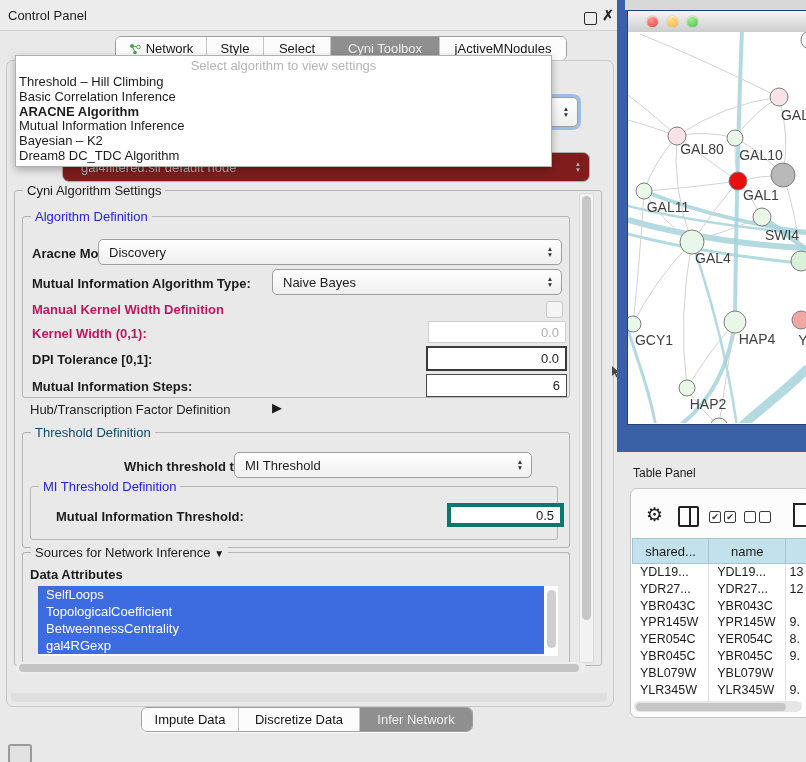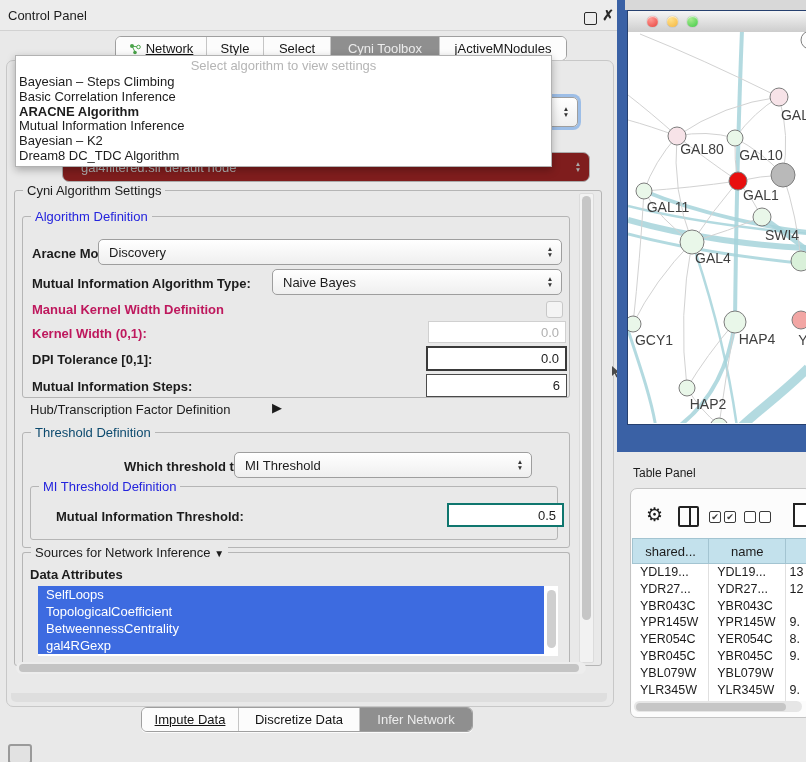--- a/index.html
+++ b/index.html
@@ -11,21 +11,21 @@
   .dis{color:#be185d;}
   
   #cp-titlebar{left:0;top:0;width:620px;height:30px;background:#ececec;border-bottom:1px solid #d2d2d2;}
   #cp-title{left:8px;top:8px;font-size:13px;}
   .winbtn{width:12px;height:12px;font-size:13px;line-height:12px;text-align:center;color:#2a2a2a;cursor:default;}
   #float-btn{left:584px;top:12px;width:11px;height:11px;border:1.5px solid #2a2a2a;border-radius:2px;background:transparent;}
   #close-btn{left:602px;top:9px;font-weight:bold;font-size:14px;}
   
   .tabbar{display:flex;border:1px solid #9f9f9f;border-radius:6px;overflow:hidden;background:#fcfcfc;box-shadow:0 1px 0 rgba(255,255,255,.8);}
   .tab{font-size:13px;display:flex;align-items:center;justify-content:center;gap:5px;border-left:1px solid #c6c6c6;background:#fcfcfc;color:#141414;}
-  .tab:first-child{border-left:none;text-decoration:underline;}
+  .tab:first-child{border-left:none;}
   .tab.sel{background:#8f8f8f;color:#ededed;}
   
   #outer-frame{left:6px;top:60px;width:606px;height:645px;border:1px solid #c8c8c8;border-radius:7px;background:#e9e9e9;}
   #outer-frame-strip{left:11px;top:693px;width:596px;height:9px;background:#dedede;border-radius:0 0 5px 5px;}
   
   .combo{border:1px solid #9e9e9e;border-radius:5px;background:linear-gradient(#ffffff,#efefef);font-size:13px;display:flex;align-items:center;padding:0 24px 0 10px;box-sizing:border-box;}
   .arr{position:absolute;right:6px;top:50%;transform:translateY(-50%);width:10px;text-align:center;font-size:6.5px;line-height:6px;color:#333;}
   #bg-combo1{left:60px;top:97px;width:518px;height:30px;box-shadow:0 0 0 3px rgba(95,155,230,.55);}
   #bg-combo2{left:62px;top:152px;width:528px;height:30px;background:#7f1d1d;color:#b0b0b0;border-color:#ababab;border-radius:7px;}
   
@@ -122,21 +122,21 @@
   <div class="abs combo" id="bg-combo2">
     <span style="padding-left:8px;">gal4filtered.sif default node</span>
     <span class="arr" style="color:#aaa;">
         <div>▲</div>
         <div>▼</div>
       </span>
   </div>
 
   <div class="abs" id="algo-popup">
     <div class="ph">Select algorithm to view settings</div>
-    <div class="it">Bayesian – Steps Climbing</div>
+    <div class="it">Threshold – Hill Climbing</div>
     <div class="it">Basic Correlation Inference</div>
     <div class="it bold">ARACNE Algorithm</div>
     <div class="it">Mutual Information Inference</div>
     <div class="it">Bayesian – K2</div>
     <div class="it">Dream8 DC_TDC Algorithm</div>
   </div>
 
   <div class="groupbox" style="left:14px;top:190px;width:586px;height:474px;">
     <span class="legend">Cyni Algorithm Settings</span>
   </div>
@@ -190,21 +190,21 @@
     <span>MI Threshold</span>
     <span class="arr">
         <div>▲</div>
         <div>▼</div>
       </span>
   </div>
   <div class="groupbox" style="left:30px;top:486px;width:526px;height:52px;">
     <span class="legend leg-blue">MI Threshold Definition</span>
   </div>
   <span class="lbl" style="left:56px;top:509px;">Mutual Information Threshold:</span>
-  <div class="input" style="left:447px;top:503px;width:117px;height:24px;border:2px solid #0f766e;">
+  <div class="input" style="left:447px;top:503px;width:117px;height:24px;border:4px solid #0f766e;">
     <span>0.5</span>
   </div>
 
   <div class="groupbox" style="left:22px;top:552px;width:546px;height:112px;border-bottom:none;">
     <span class="legend">
       <span>Sources for Network Inference</span>
       <span style="font-size:10px;"> ▼</span>
     </span>
   </div>
   <span class="lbl" style="left:30px;top:567px;">Data Attributes</span>

